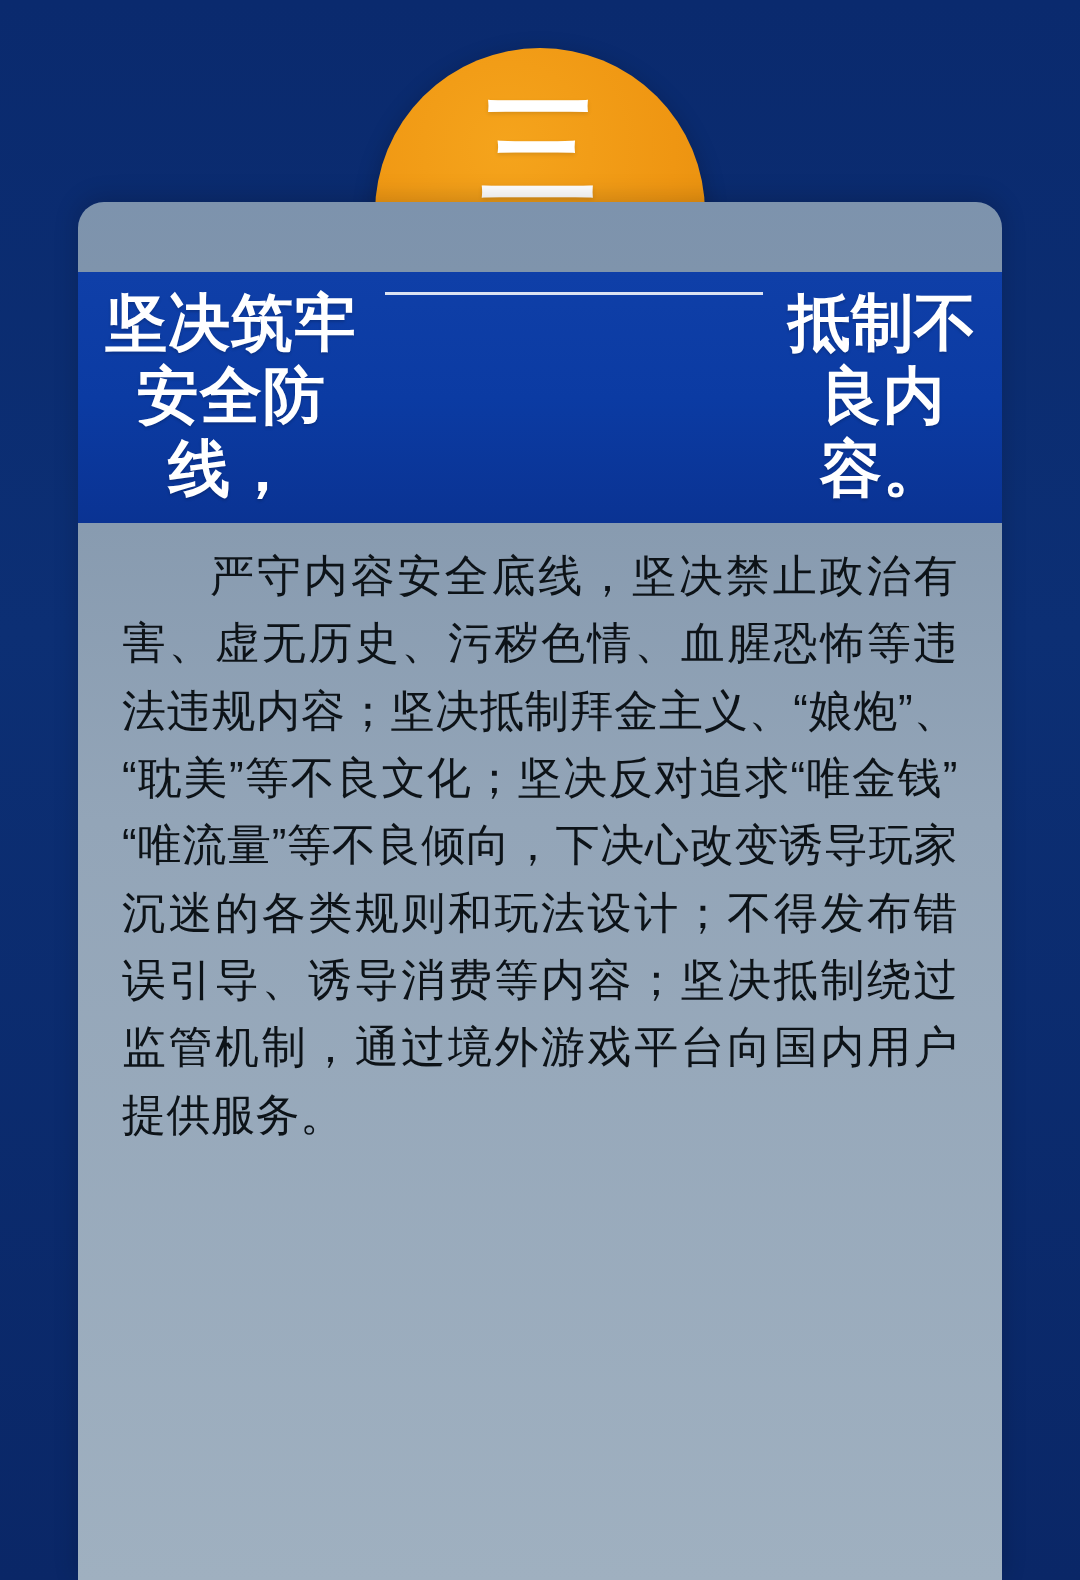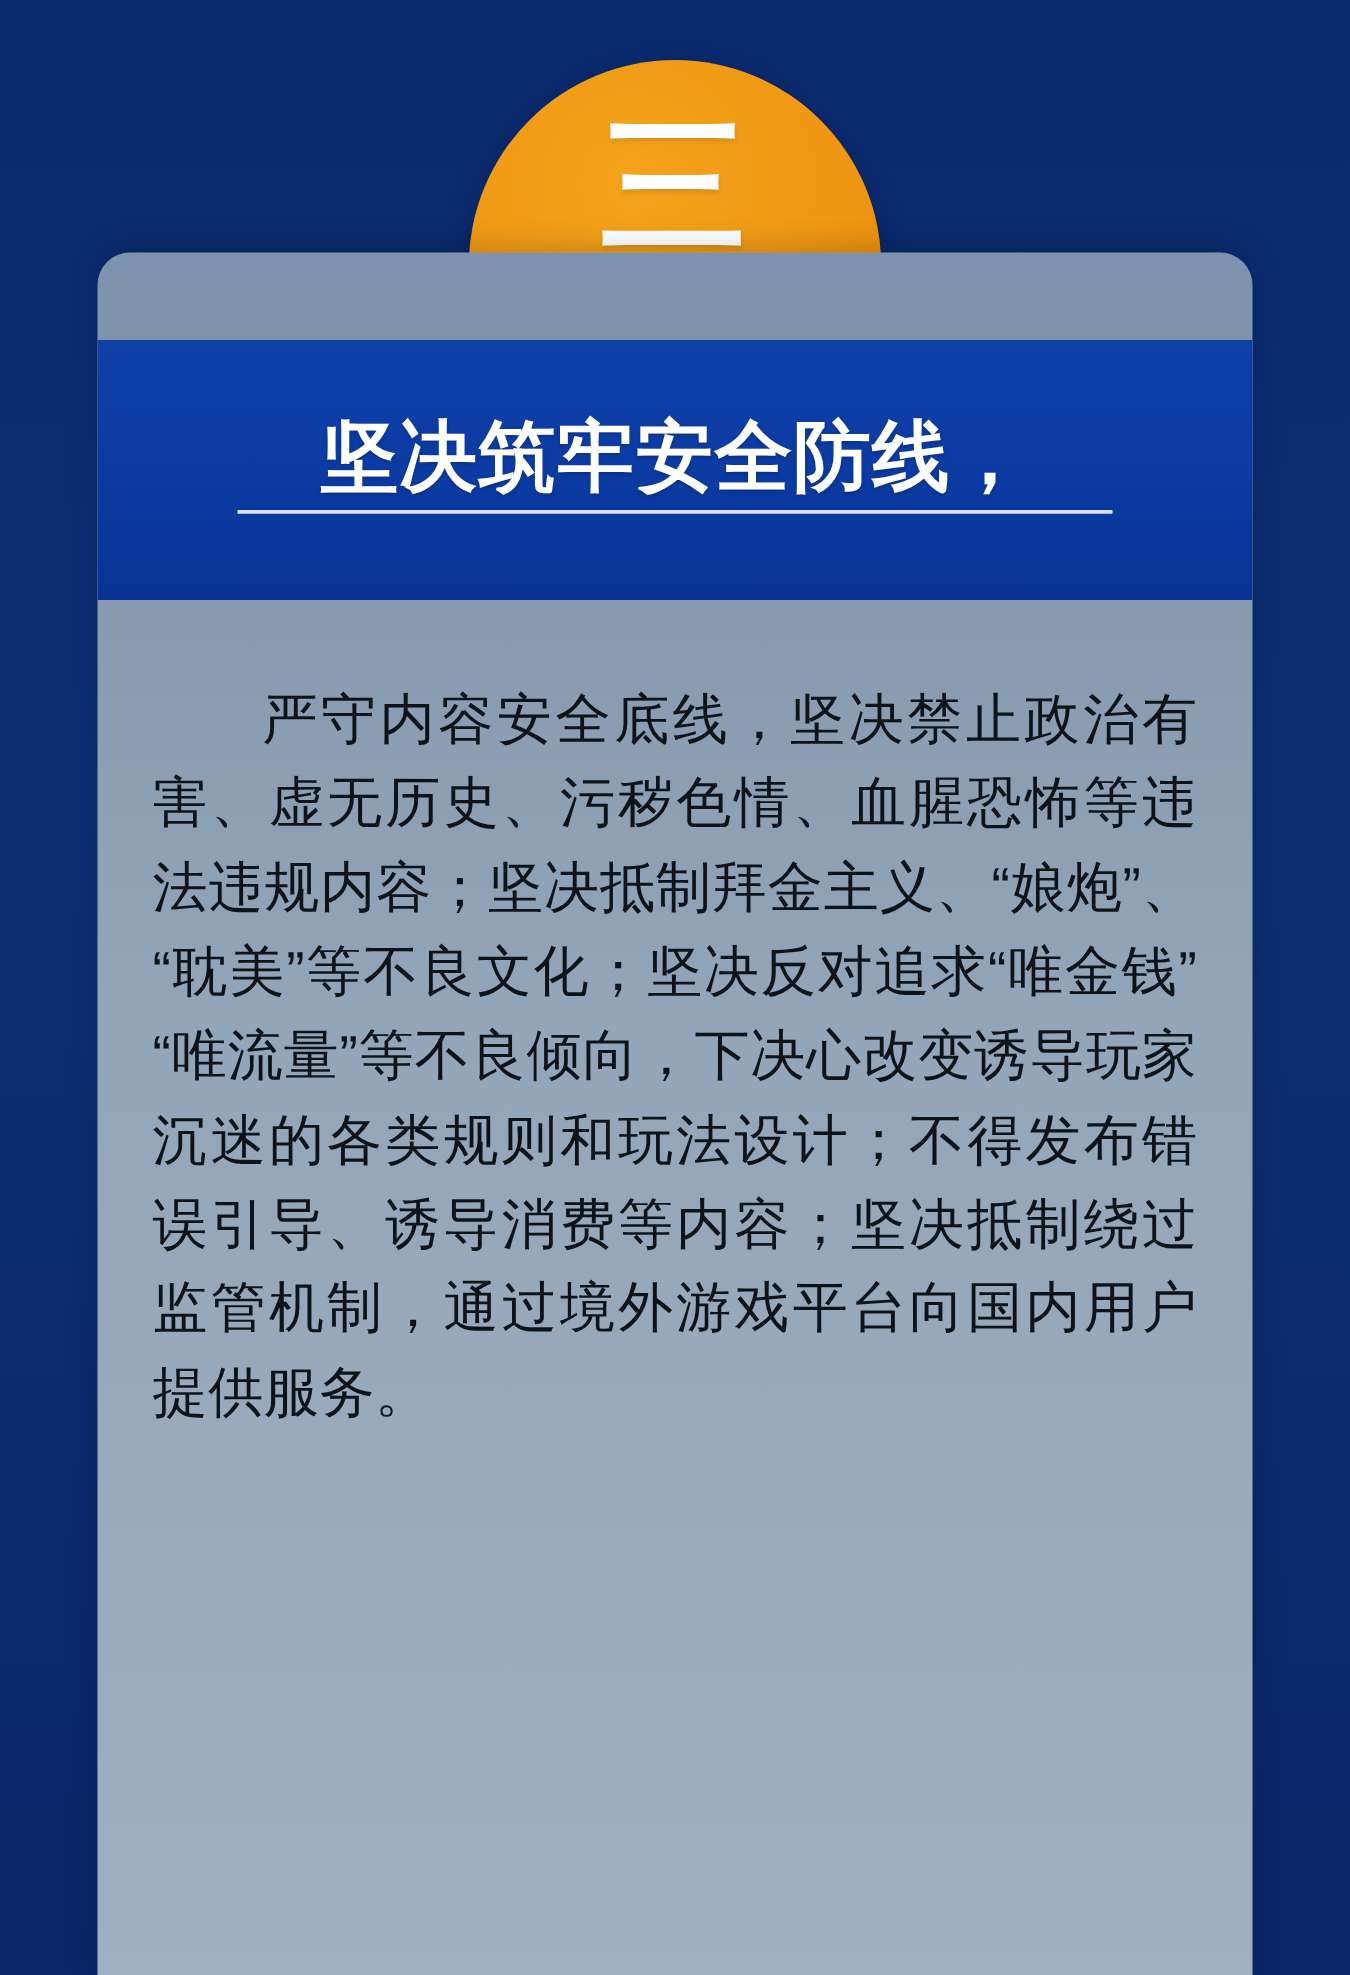--- a/index.html
+++ b/index.html
@@ -64,22 +64,22 @@
 
   
   .title-band {
     position: absolute;
     left: 0;
     top: 70px;
     width: 100%;
     min-height: 208px;
     background: linear-gradient(180deg, #0f3fa8 0%, #0b3ba3 50%, #0a3393 100%);
     display: flex;
-    flex-direction: column;
-    align-items: center;
+    flex-direction: row;
+    align-items: flex-start;
     justify-content: center;
     padding: 14px 0 18px 0;
     box-sizing: border-box;
   }
   .title-line {
     color: #ffffff;
     font-size: 62px;
     font-weight: bold;
     line-height: 1.18;
     letter-spacing: 1px;
@@ -120,19 +120,20 @@
 
 <div class="badge">
   <span class="badge-num">三</span>
 </div>
 
 <div class="card">
 
   <div class="title-band">
     <div class="title-line">坚决筑牢安全防线，</div>
     <div class="title-rule"></div>
+    <div class="title-line">抵制不良内容。</div>
   </div>
 
   <div class="body-wrap">
     <p class="body-text">严守内容安全底线，坚决禁止政治有害、虚无历史、污秽色情、血腥恐怖等违法违规内容；坚决抵制拜金主义、“娘炮”、“耽美”等不良文化；坚决反对追求“唯金钱”“唯流量”等不良倾向，下决心改变诱导玩家沉迷的各类规则和玩法设计；不得发布错误引导、诱导消费等内容；坚决抵制绕过监管机制，通过境外游戏平台向国内用户提供服务。</p>
   </div>
 
 </div>
 
 </body></html>

